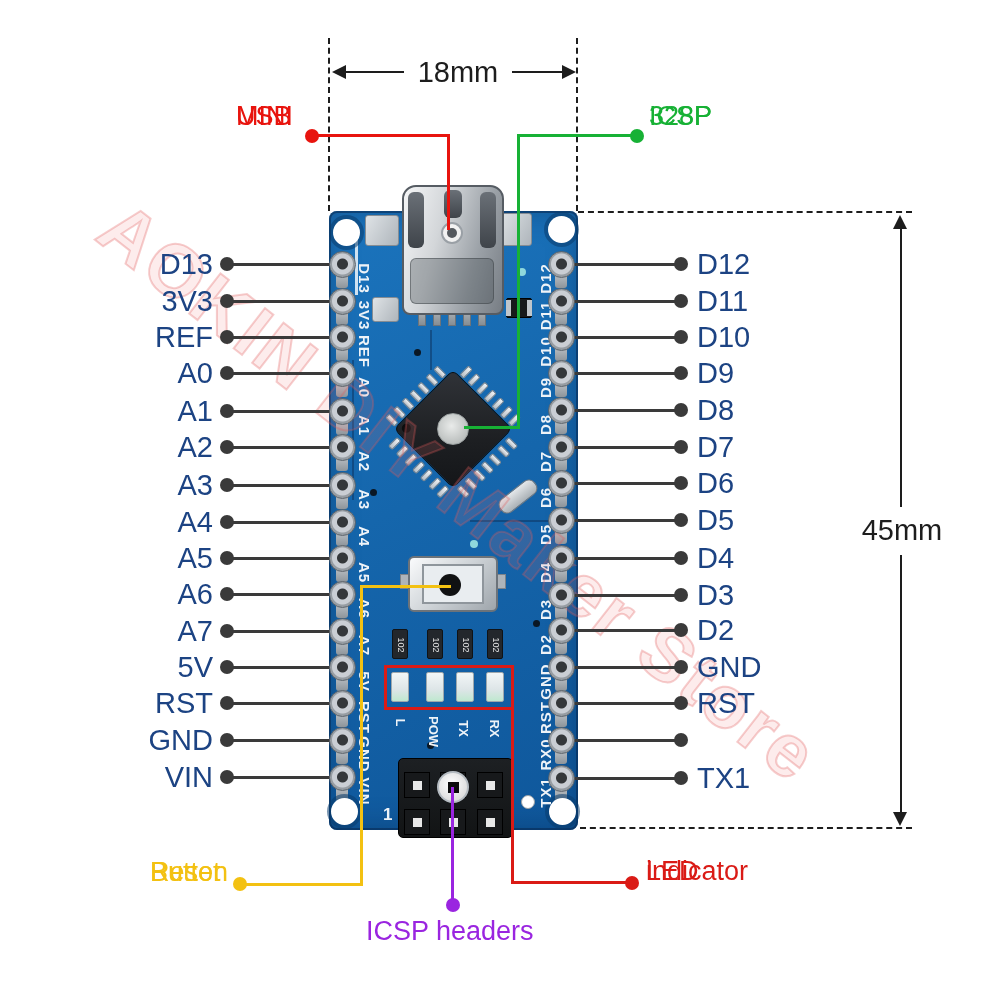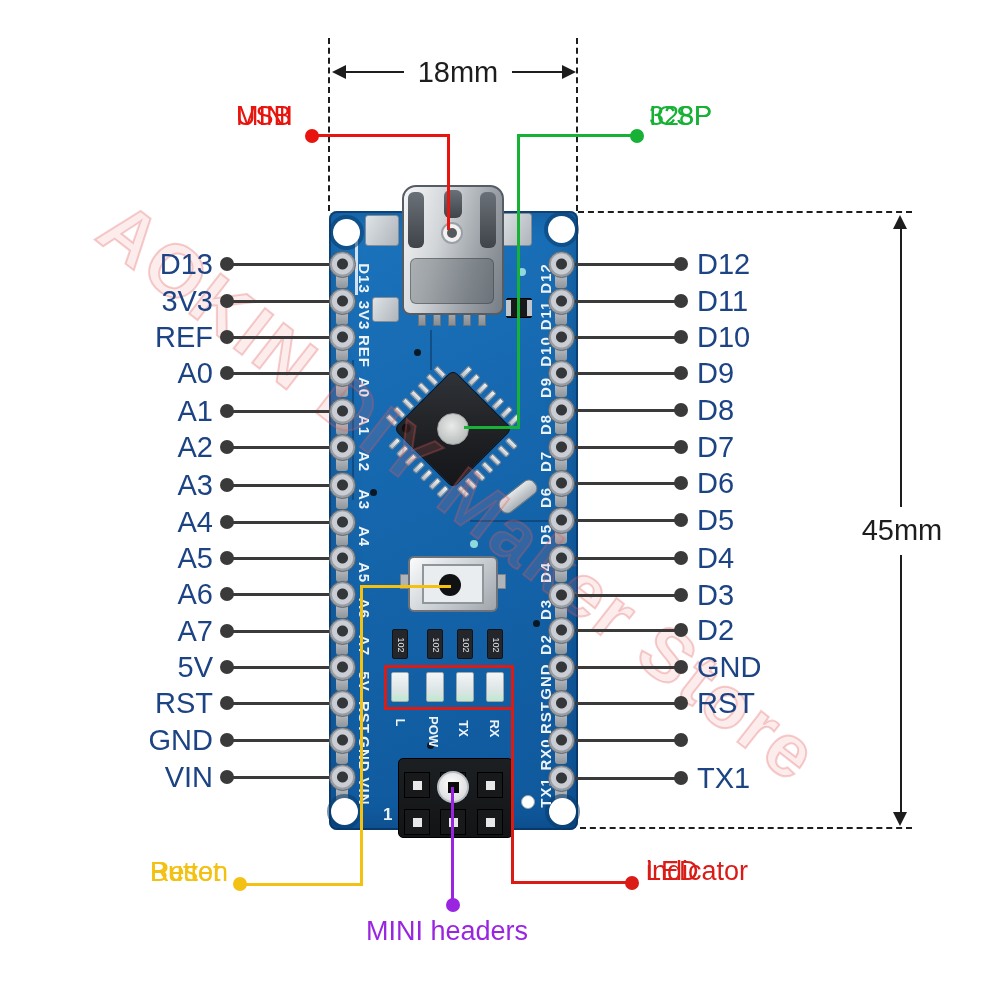--- a/index.html
+++ b/index.html
@@ -243,21 +243,21 @@
     <div class="adot" style="left:233px;top:877px"></div>
     <div class="aseg" style="left:245px;top:883px;width:118px;height:3px"></div>
     <div class="aseg" style="left:360px;top:585px;width:3px;height:301px"></div>
     <div class="aseg" style="left:361px;top:585px;width:90px;height:3px"></div>
   </div>
 
   <div class="anno" style="--c: #9a25e0;">
     <div class="aseg" style="left:451px;top:787px;width:3px;height:118px"></div>
     <div class="adot" style="left:446px;top:898px"></div>
     <div class="atext center" style="left:366px;top:916px;width:182px">
-      <div>MINI headers</div>
+      <div>ICSP headers</div>
     </div>
   </div>
 
   <div class="anno" style="--c: #da1b16;">
     <div class="ledbox" style="left:384px;top:665px;width:130px;height:45px"></div>
     <div class="aseg" style="left:511px;top:709px;width:3px;height:175px"></div>
     <div class="aseg" style="left:511px;top:881px;width:117px;height:3px"></div>
     <div class="adot" style="left:625px;top:876px"></div>
     <div class="atext" style="left:646px;top:856px">
       <div>LED</div>

